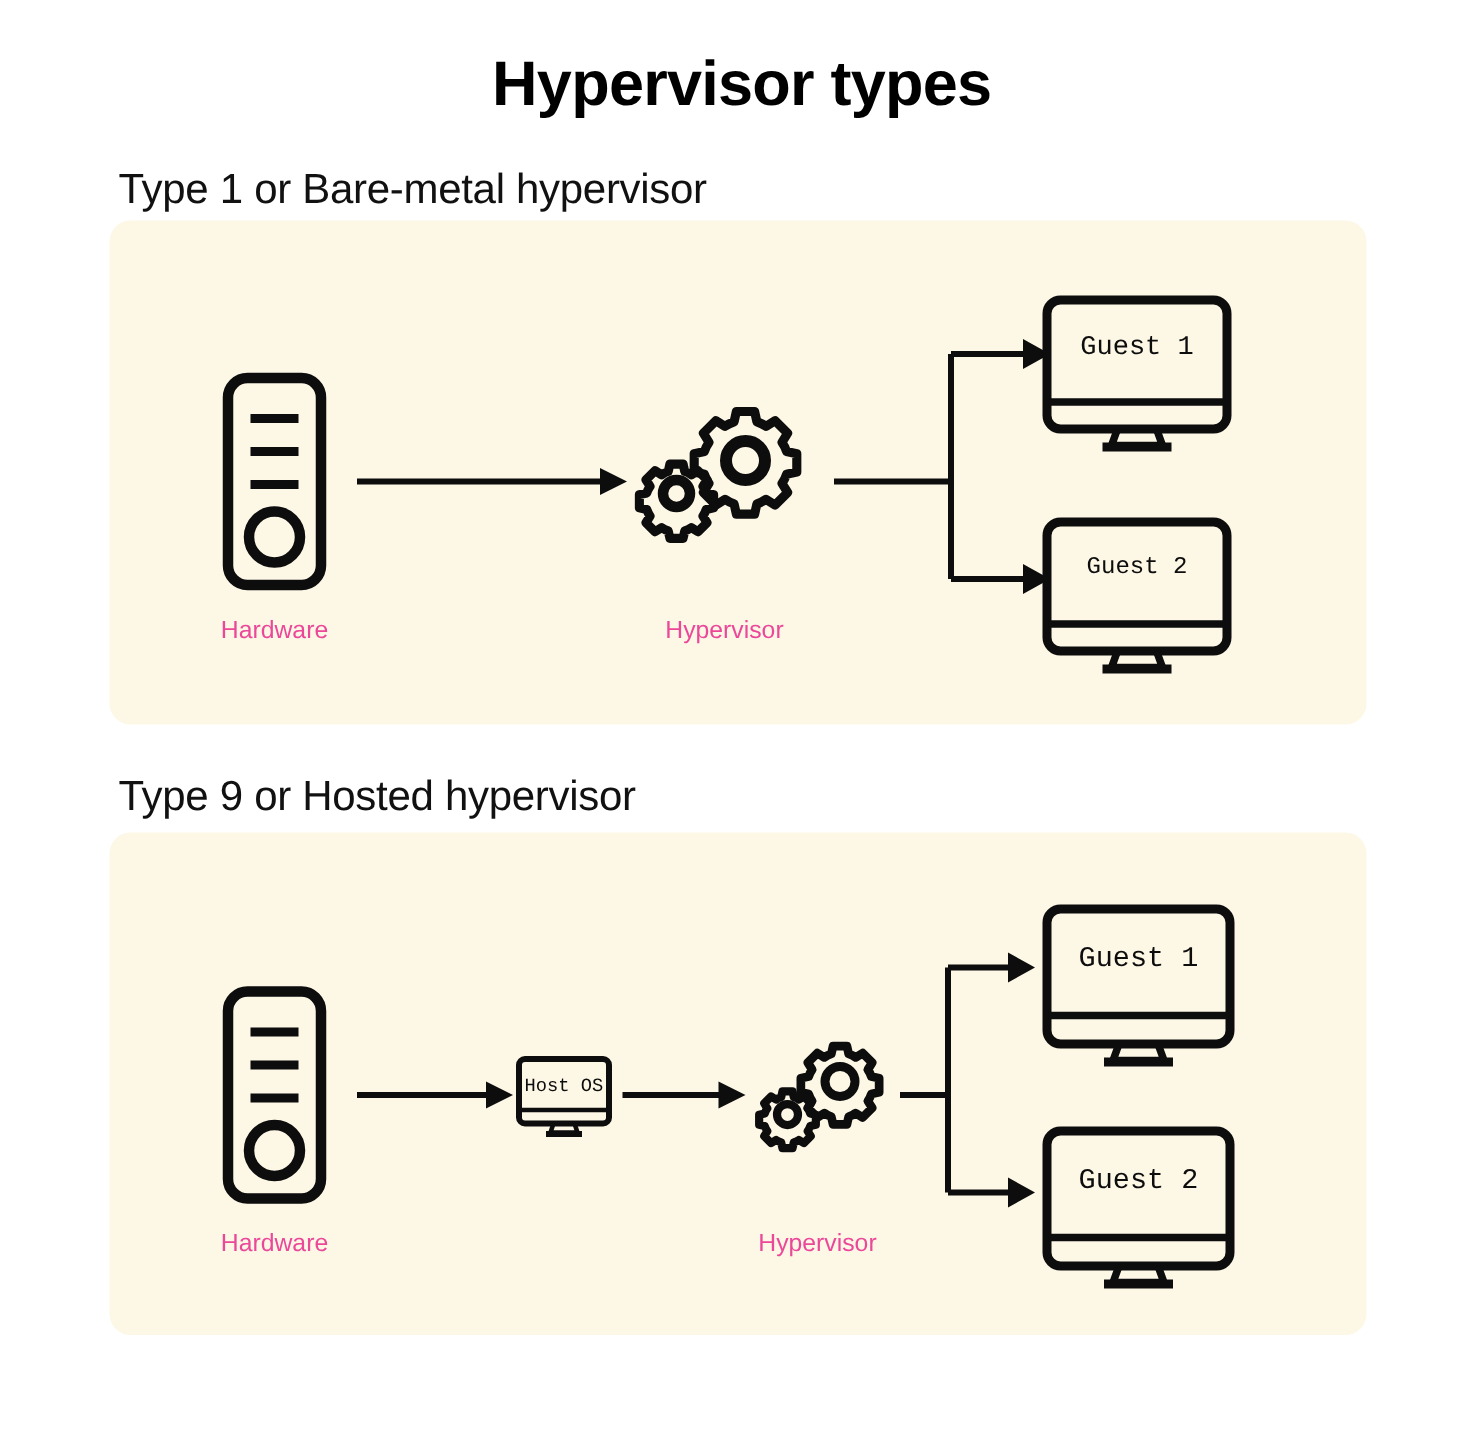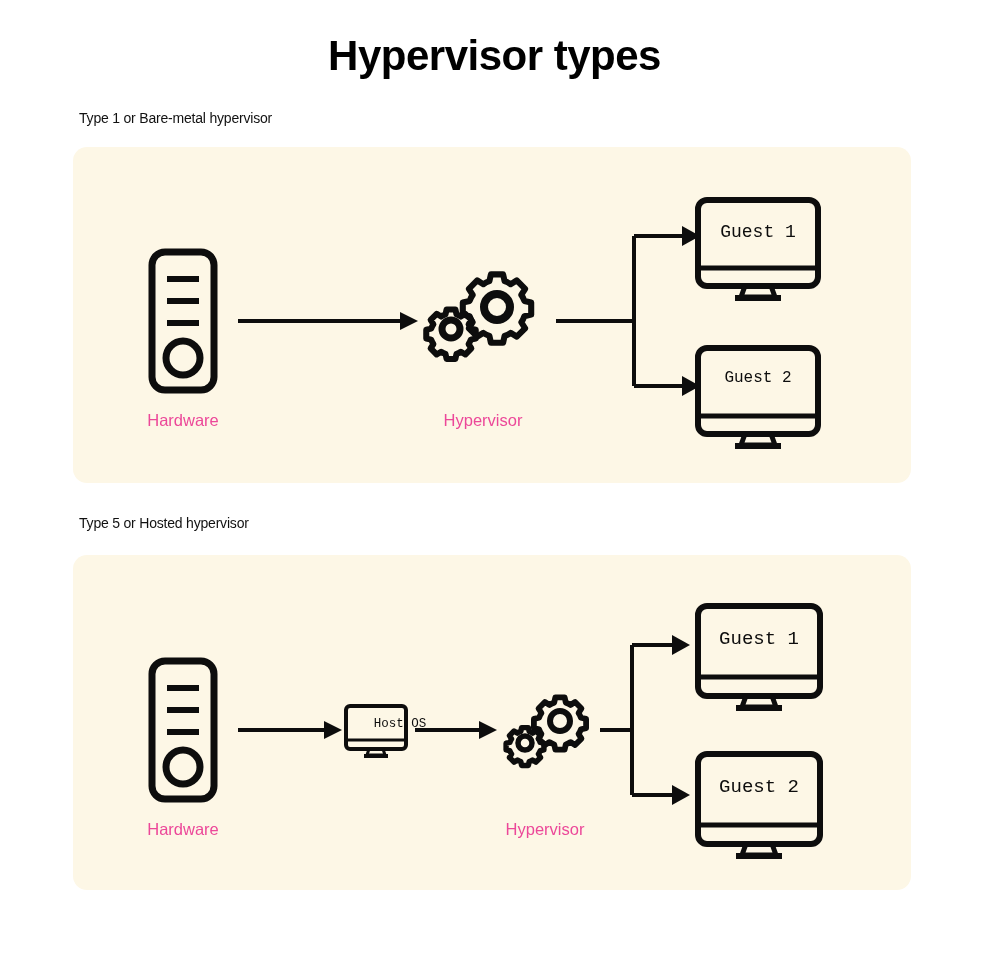--- a/index.html
+++ b/index.html
@@ -21,21 +21,21 @@
     top: 32px;
     width: 989px;
     text-align: center;
     font-size: 42px;
     font-weight: 700;
     letter-spacing: -0.5px;
     color: #000000;
   }
   .section-label {
     position: absolute;
-    font-size: 14px;
+    font-size: 28px;
     font-weight: 400;
     color: #111111;
     letter-spacing: -0.2px;
     white-space: nowrap;
   }
   .panel {
     position: absolute;
     background: #fdf7e6;
     border-radius: 14px;
   }
@@ -129,21 +129,21 @@
 <div class="icon-box" style="left:695px; top:345px;">
   <svg width="126" height="104" viewBox="0 0 126 104">
     <rect x="3" y="3" width="120" height="86" rx="9" ry="9" fill="none" stroke="#0d0d0d" stroke-width="6"></rect>
     <line x1="4" y1="71" x2="122" y2="71" stroke="#0d0d0d" stroke-width="5"></line>
     <path d="M 50,89 L 46,100 L 80,100 L 76,89" fill="none" stroke="#0d0d0d" stroke-width="5"></path>
     <line x1="40" y1="101" x2="86" y2="101" stroke="#0d0d0d" stroke-width="6"></line>
   </svg>
 </div>
 <div class="screen-text" style="left:695px; top:369px; width:126px; font-size:16px;">Guest 2</div>
 
-<div class="section-label" style="left:79px; top:515px;">Type 5 or Hosted hypervisor</div>
+<div class="section-label" style="left:79px; top:515px;">Type 9 or Hosted hypervisor</div>
 
 <div class="panel" style="left:73px; top:555px; width:838px; height:335px;"></div>
 
 <div class="icon-box" style="left:148px; top:657px;">
   <svg width="70" height="146" viewBox="0 0 70 146">
     <rect x="4" y="4" width="62" height="138" rx="13" ry="13" fill="none" stroke="#0d0d0d" stroke-width="7"></rect>
     <line x1="19" y1="31" x2="51" y2="31" stroke="#0d0d0d" stroke-width="6"></line>
     <line x1="19" y1="53" x2="51" y2="53" stroke="#0d0d0d" stroke-width="6"></line>
     <line x1="19" y1="75" x2="51" y2="75" stroke="#0d0d0d" stroke-width="6"></line>
     <circle cx="35" cy="110" r="17" fill="none" stroke="#0d0d0d" stroke-width="7"></circle>
@@ -159,21 +159,21 @@
 </div>
 
 <div class="icon-box" style="left:344px; top:704px;">
   <svg width="64" height="54" viewBox="0 0 64 54">
     <rect x="2" y="2" width="60" height="43" rx="4" ry="4" fill="none" stroke="#0d0d0d" stroke-width="4"></rect>
     <line x1="3" y1="36" x2="61" y2="36" stroke="#0d0d0d" stroke-width="3"></line>
     <path d="M 25,45 L 23,51 L 41,51 L 39,45" fill="none" stroke="#0d0d0d" stroke-width="3"></path>
     <line x1="20" y1="52" x2="44" y2="52" stroke="#0d0d0d" stroke-width="4"></line>
   </svg>
 </div>
-<div class="screen-text" style="left:344px; top:717px; width:64px; font-size:12.5px;margin-left:24px;">Host OS</div>
+<div class="screen-text" style="left:344px; top:717px; width:64px; font-size:12.5px;">Host OS</div>
 
 <div class="icon-box" style="left:415px; top:719px;">
   <svg width="82" height="22" viewBox="0 0 82 22">
     <line x1="0" y1="11" x2="65" y2="11" stroke="#0d0d0d" stroke-width="4"></line>
     <polygon points="64,2 82,11 64,20" fill="#0d0d0d"></polygon>
   </svg>
 </div>
 
 <div class="icon-box" style="left:503px; top:700px;">
   <svg width="90" height="78" viewBox="0 0 90 78">

